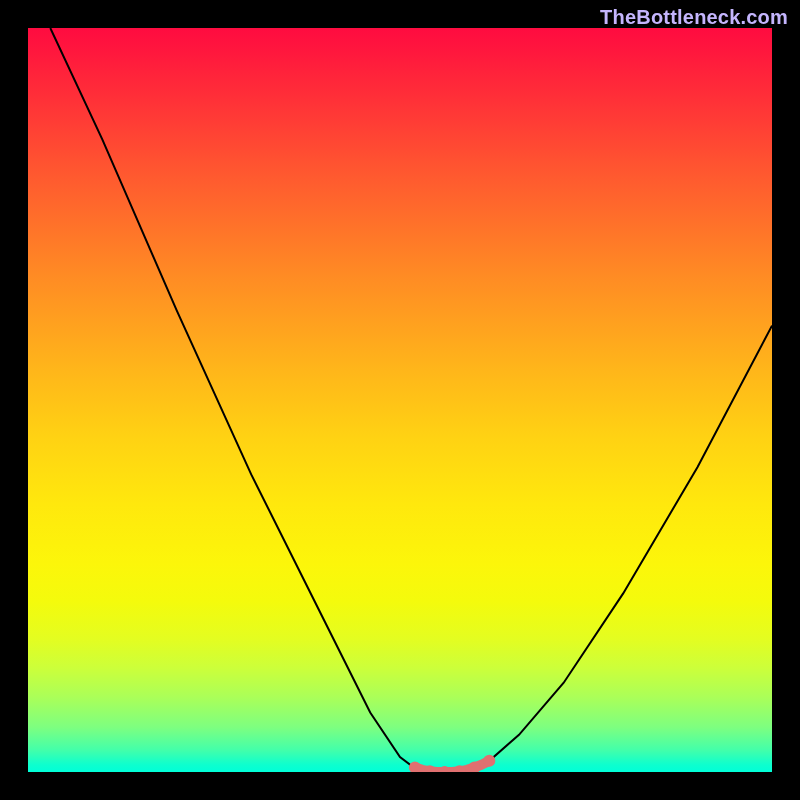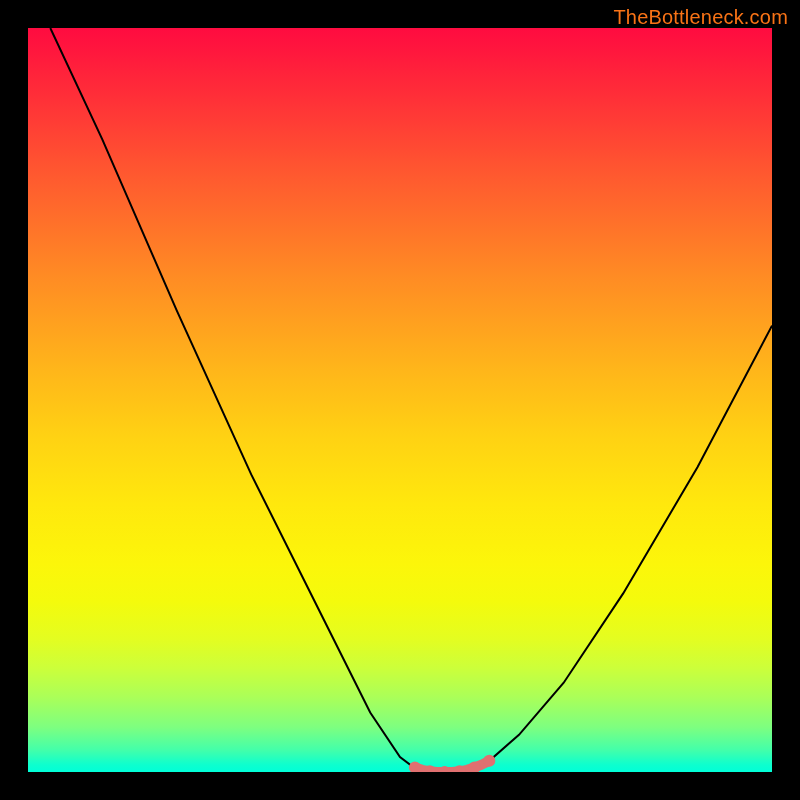--- a/index.html
+++ b/index.html
@@ -38,23 +38,23 @@
       #7dff80 94%,
       #44ffa9 97%,
       #0effce 99%,
       #00ffd8 100%
     );
   }
   .watermark {
     position: absolute;
     top: 6px;
     right: 12px;
-    color: #f97316;
+    color: #c4b5fd;
     font-size: 20px;
-    font-weight: 400;
+    font-weight: 700;
     letter-spacing: 0.2px;
   }
   svg.curve {
     position: absolute;
     left: 0;
     top: 0;
     width: 744px;
     height: 744px;
   }
 </style>

